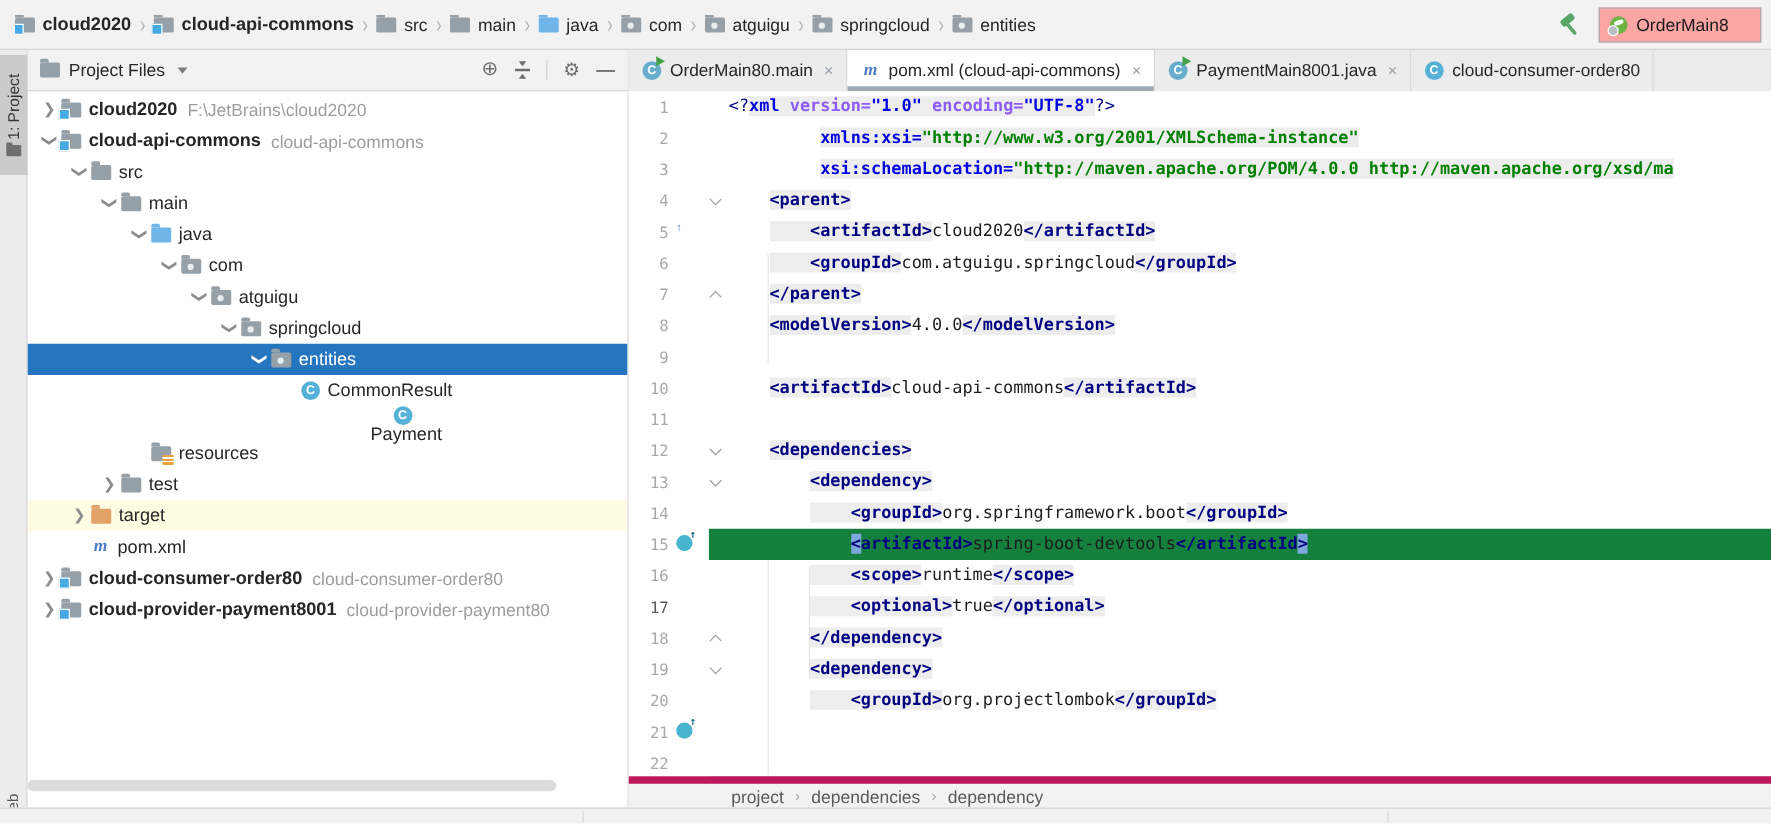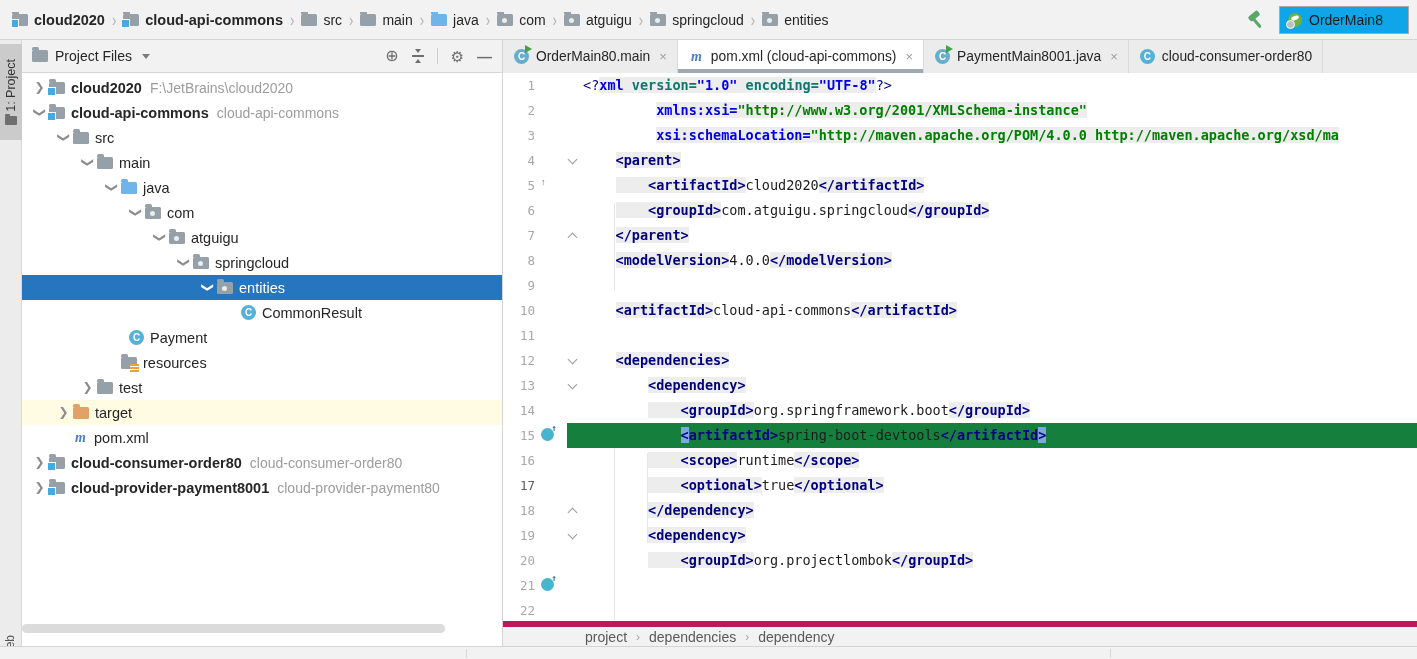--- a/index.html
+++ b/index.html
@@ -9,21 +9,21 @@
   
   .topbar{height:40px;background:#F2F2F2;border-bottom:1px solid #D4D4D4;display:flex;align-items:center;padding:0 8px 0 12px;flex:0 0 auto;overflow:hidden}
   .crumbs{display:flex;align-items:center;white-space:nowrap;flex:1 1 auto;overflow:hidden}
   .crumb{display:flex;align-items:center;gap:6px;font-size:14px;color:#262626;cursor:default}
   .crumb.b{font-weight:bold;font-size:14.5px}
   .csep{color:#B3B3B3;margin:0 7px;font-size:13px;transform:scaleY(1.4)}
   .topbar-right{display:flex;align-items:center;gap:14px;flex:0 0 auto}
   .hammer{width:18px;height:18px;position:relative}
   .hammer::before{content:"";position:absolute;left:1px;top:2px;width:12px;height:6px;background:#59A869;border-radius:2px;transform:rotate(-40deg)}
   .hammer::after{content:"";position:absolute;left:8px;top:5px;width:3px;height:13px;background:#59A869;border-radius:2px;transform:rotate(-40deg)}
-  .runbox{display:flex;align-items:center;gap:7px;border:1px solid #A9A9A9;background:#0ea5e9;height:28px;padding:0 10px 0 8px;font-size:14px;color:#1a1a1a;min-width:130px}
+  .runbox{display:flex;align-items:center;gap:7px;border:1px solid #A9A9A9;background:#fca5a5;height:28px;padding:0 10px 0 8px;font-size:14px;color:#1a1a1a;min-width:130px}
 
   
   .mainrow{flex:1 1 auto;display:flex;min-height:0}
   .stripe{width:22px;background:#ECECEC;border-right:1px solid #D9D9D9;position:relative;flex:0 0 auto}
   .stripe-item{position:absolute;top:4px;left:0;width:22px;height:96px;background:#CBCBCB;display:flex;flex-direction:column;align-items:center;justify-content:center;gap:4px}
   .vtext{writing-mode:vertical-rl;transform:rotate(180deg);font-size:12.5px;color:#333;white-space:nowrap}
   .stripe-folder{width:12px;height:9px;background:#6E6E6E;border-radius:1px;position:relative}
   .stripe-folder::before{content:"";position:absolute;top:-2px;left:0;width:5px;height:2px;background:#6E6E6E;border-radius:1px 1px 0 0}
   .stripe-bottom{position:absolute;bottom:-2px;left:3px;font-size:12px;color:#555;writing-mode:vertical-rl;transform:rotate(180deg)}
 
@@ -94,21 +94,21 @@
   .cl{height:25px;position:relative;white-space:pre;padding-left:16px}
   .cl.cur{background:#15803d}
   .fm{position:absolute;left:2px;top:8px;width:7px;height:7px;border:solid #9B9B9B;border-width:0 1.5px 1.5px 0;transform:rotate(45deg)}
   .fm.up{transform:rotate(-135deg);top:11px}
   .guide{position:absolute;width:1px;background:#E6E6E6}
   .seg-pi{color:#000080}
   .seg-tn{color:#000080;font-weight:bold}
   .seg-tg{color:#000080;font-weight:bold;background:#EDEDED}
   .seg-tnp{color:#000080;font-weight:bold}
   .seg-xn{color:#0000E0;font-weight:bold}
-  .seg-ga{color:#0f766e;font-weight:bold}
+  .seg-ga{color:#8b5cf6;font-weight:bold}
   .seg-gv{color:#008000;font-weight:bold}
   .seg-bv{color:#0000E0;font-weight:bold}
   .seg-tx{color:#1c1c1c}
   .seg-g{background:#EDEDED}
   .seg-ig{background:#EDEDED}
   .seg-hb{background:#7EA8DC;color:#000080;font-weight:bold}
   .bcrumbs{height:25px;background:#F2F2F2;border-top:6px solid #be185d;display:flex;align-items:center;padding-left:82px;font-size:14px;color:#595959;flex:0 0 auto}
   .bcrumbs .bsep{margin:0 9px;color:#A8A8A8;font-size:12px}
 
   
@@ -248,21 +248,21 @@
             <div class="trow sel" style="padding-left: 176px;">
               <span class="chev exp">❯</span>
               <span class="ic icf ic-package-folder"></span>
               <span class="lbl">entities</span>
             </div>
             <div class="trow" style="padding-left: 200px;">
               <span class="chev"></span>
               <span class="ic ic-class"></span>
               <span class="lbl">CommonResult</span>
             </div>
-            <div class="trow" style="padding-left: 88px;">
+            <div class="trow" style="padding-left: 120px; flex-direction: column;">
               <span class="chev"></span>
               <span class="ic ic-class"></span>
               <span class="lbl">Payment</span>
             </div>
             <div class="trow" style="padding-left: 80px;">
               <span class="chev"></span>
               <span class="ic icf ic-resources-folder"></span>
               <span class="lbl">resources</span>
             </div>
             <div class="trow" style="padding-left: 56px;">

